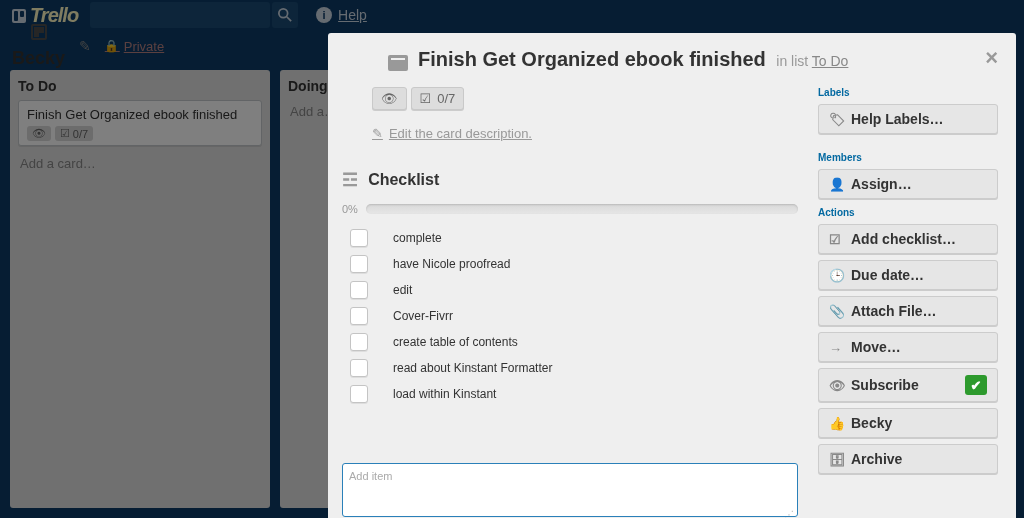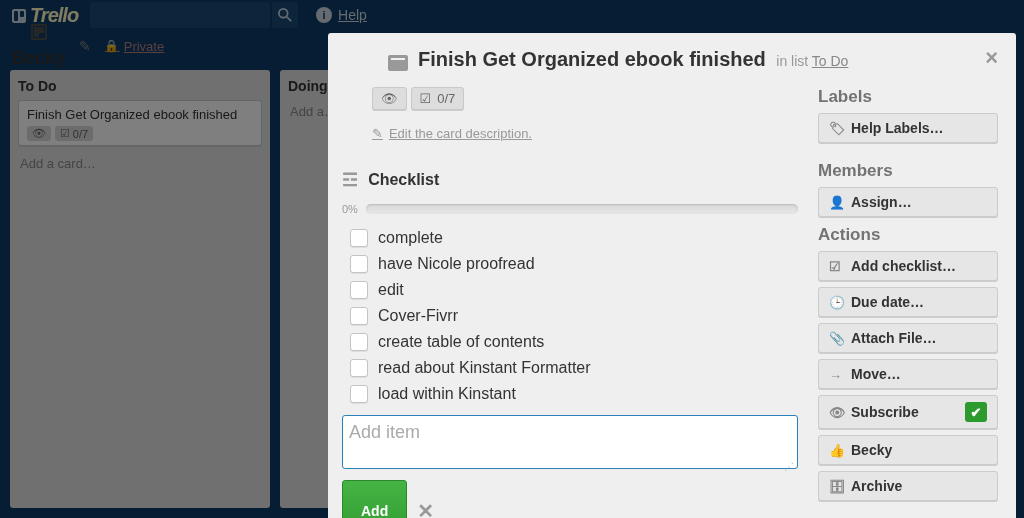--- a/index.html
+++ b/index.html
@@ -54,32 +54,32 @@
   .detail-badges { display:flex; gap:4px; margin: 6px 0 0 30px; }
   .grey-btn { background:#ddd; border:1px solid #c9c9c9; border-radius:3px; padding:3px 8px; font-size:13px; color:#666; display:flex; align-items:center; gap:6px; box-shadow: 0 1px 0 #ccc;}
   .edit-desc { color:#999; font-size:13px; text-decoration:underline; margin: 16px 0 0 30px; display:flex; align-items:center; gap:6px;}
   .section { margin-top: 28px; }
   .section-header { display:flex; align-items:center; gap:10px; font-size:16px; font-weight:bold; color:#333;}
   .checklist-icon{ color:#999; font-size:18px; }
   .progress-row { display:flex; align-items:center; margin-top:12px; gap:8px;}
   .pct { font-size:11px; color:#999; }
   .progress-bar { flex:1; height:10px; background: linear-gradient(#d9d9d9,#e6e6e6); border-radius:5px; box-shadow: inset 0 1px 2px rgba(0,0,0,0.15);}
   .check-items { margin-top: 10px; }
-  .check-item { display:flex; align-items:center; gap:10px; padding: 4px 8px; font-size:16px; color:#333;}
+  .check-item { display:flex; align-items:center; gap:25px; padding: 4px 8px; font-size:12px; color:#333;}
   .checkbox { width:18px; height:18px; background:#fff; border:1px solid #c4c4c4; border-radius:3px; box-shadow:0 1px 0 #ddd;}
   .add-item-area { margin-top: 8px; }
-  .add-item-area textarea { width: 100%; height: 54px; border:1px solid #2a80b9; border-radius:3px; padding:6px; font-size:18px; resize:none; outline:none;}
+  .add-item-area textarea { width: 100%; height: 54px; border:1px solid #2a80b9; border-radius:3px; padding:6px; font-size:11px; resize:none; outline:none;margin-top:48px;}
   .add-item-area textarea::placeholder{color:#aaa;}
   .resize-dots{ text-align:right; color:#bbb; font-size:10px; margin-top:-12px; margin-right:4px; pointer-events:none;}
   .add-actions { margin-top: 8px; display:flex; align-items:center; gap:10px;}
   .green-btn { background: linear-gradient(#45b445,#2d9a2d); color:#fff; font-weight:bold; border:1px solid #2a8a2a; border-radius:3px; padding:22px 18px; font-size:14px; box-shadow: 0 1px 0 rgba(0,0,0,0.2);}
   .cancel-x { color:#999; font-size:20px; font-weight:bold;}
 
   
-  .side-heading { font-size:17px; font-weight:bold; color:#737373; margin-top: 6px; margin-bottom:6px;}
+  .side-heading { font-size:10px; font-weight:bold; color:#0369a1; margin-top: 6px; margin-bottom:6px;}
   .side-btn { display:flex; align-items:center; gap:8px; width:100%; background:#e6e6e6; border:1px solid #ccc; border-radius:3px; padding:6px 10px; font-size:14px; color:#333; margin-bottom:6px; font-weight:bold; box-shadow: 0 1px 0 #ccc;}
   .side-btn .s-icon{ color:#888; width:14px; font-size:13px;}
   .side-actions{ margin-top: 8px;}
   .subscribe-check { background:#2d9a2d; color:#fff; border-radius:3px; width:22px; height:20px; display:flex; align-items:center; justify-content:center; font-size:13px; margin-left:auto;}
 
   svg.mag{width:14px;height:14px;}
   svg.mag circle{stroke:#cbd6e2;stroke-width:2;fill:none;}
   svg.mag line{stroke:#cbd6e2;stroke-width:2;}
 </style>
 </head>

